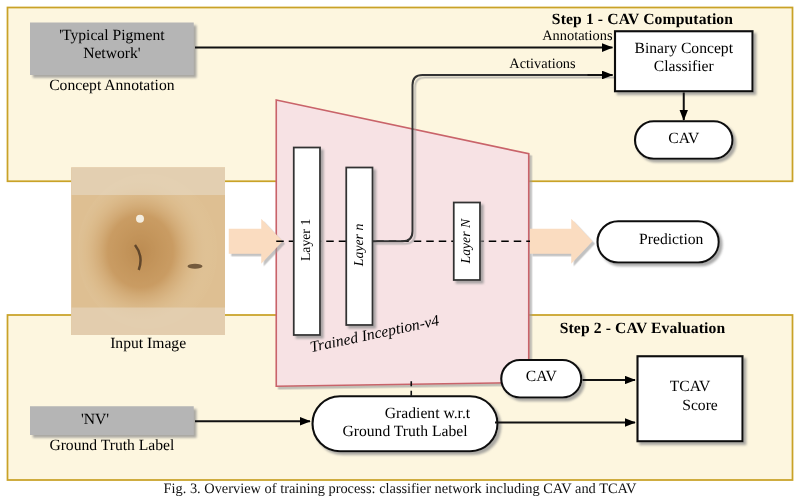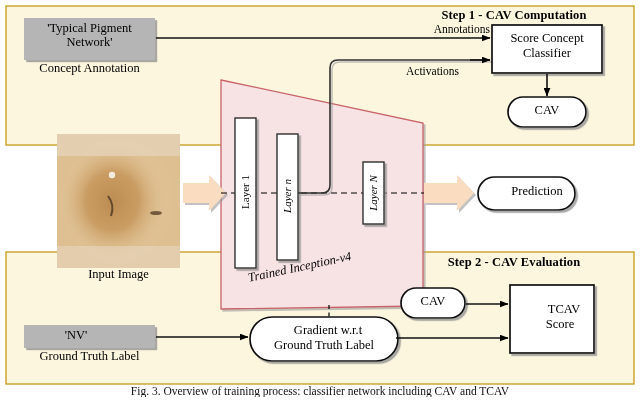--- a/index.html
+++ b/index.html
@@ -200,43 +200,43 @@
 
   <div class="lbl step-title" style="left:398px; top:9px; width:232px;">Step 1 - CAV Computation</div>
 
   <div class="lbl step-title" style="left:398px; top:256px; width:232px;">Step 2 - CAV Evaluation</div>
 
   <div class="lbl boxtxt" style="left:24px; top:22px; width:131px;">'Typical Pigment
 Network'</div>
   <div class="lbl undertxt" style="left:14px; top:62px; width:151px;">Concept Annotation</div>
 
   <div class="lbl smalltxt" style="left:390px; top:23px; width:100px; text-align:right;">Annotations</div>
-  <div class="lbl smalltxt" style="left:406px; top:45px; width:100px; text-align:left;margin-top:20px;">Activations</div>
-
-  <div class="lbl boxtxt" style="left:492px; top:32px; width:110px;">Score Concept</div>
+  <div class="lbl smalltxt" style="left:384px; top:45px; width:100px; text-align:center;">Activations</div>
+
+  <div class="lbl boxtxt" style="left:492px; top:32px; width:110px;">Binary Concept</div>
   <div class="lbl boxtxt" style="left:492px; top:47px; width:110px;">Classifier</div>
 
   <div class="lbl boxtxt" style="left:508px; top:104px; width:78px;">CAV</div>
 
   <div class="lbl undertxt" style="left:48px; top:268px; width:141px;text-align:center;">Input Image</div>
 
   <div class="lbl vert" style="left:206px; top:186px; width:80px;">Layer 1</div>
   <div class="lbl vert ital" style="left:248px; top:190px; width:80px;">Layer n</div>
   <div class="lbl vert ital" style="left:334px; top:187px; width:80px;">Layer N</div>
 
   <div class="lbl rot-label" style="left:247px; top:272px; transform: rotate(-12deg);">Trained Inception-v4</div>
 
   <div class="lbl boxtxt" style="left:478px; top:185px; width:118px;">Prediction</div>
 
   <div class="lbl boxtxt" style="left:24px; top:329px; width:104px;">'NV'</div>
   <div class="lbl undertxt" style="left:9px; top:350px; width:161px;">Ground Truth Label</div>
 
-  <div class="lbl boxtxt" style="left:254px; top:324px; width:148px;">Gradient w.r.t</div>
+  <div class="lbl boxtxt" style="left:268px; top:324px; width:148px;">Gradient w.r.t</div>
   <div class="lbl boxtxt" style="left:250px; top:339px; width:148px;">Ground Truth Label</div>
 
   <div class="lbl boxtxt" style="left:401px; top:295px; width:64px;">CAV</div>
 
-  <div class="lbl boxtxt" style="left:510px; top:303px; width:84px;padding-left:12px;">TCAV</div>
+  <div class="lbl boxtxt" style="left:510px; top:303px; width:84px;">TCAV</div>
   <div class="lbl boxtxt" style="left:510px; top:318px; width:100px;">Score</div>
 
   <div class="caption">Fig. 3. Overview of training process: classifier network including CAV and TCAV</div>
 
 </div>
 
 </body></html>

